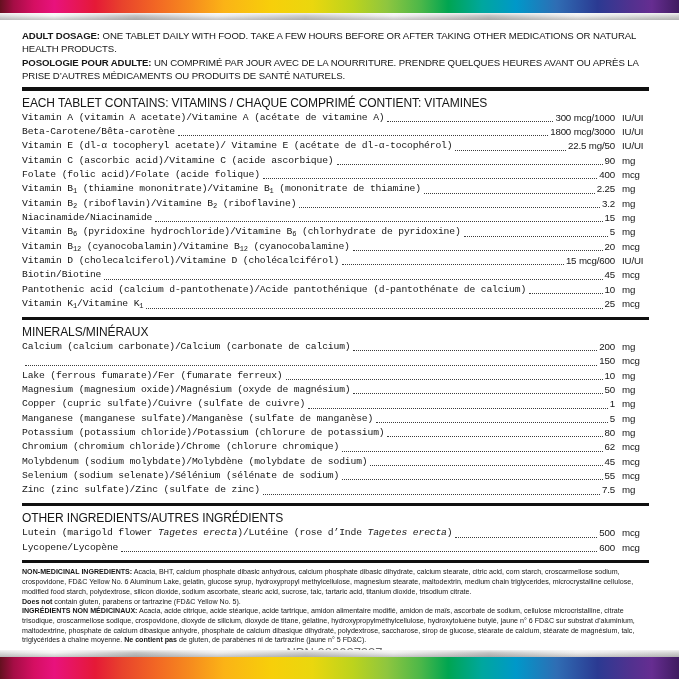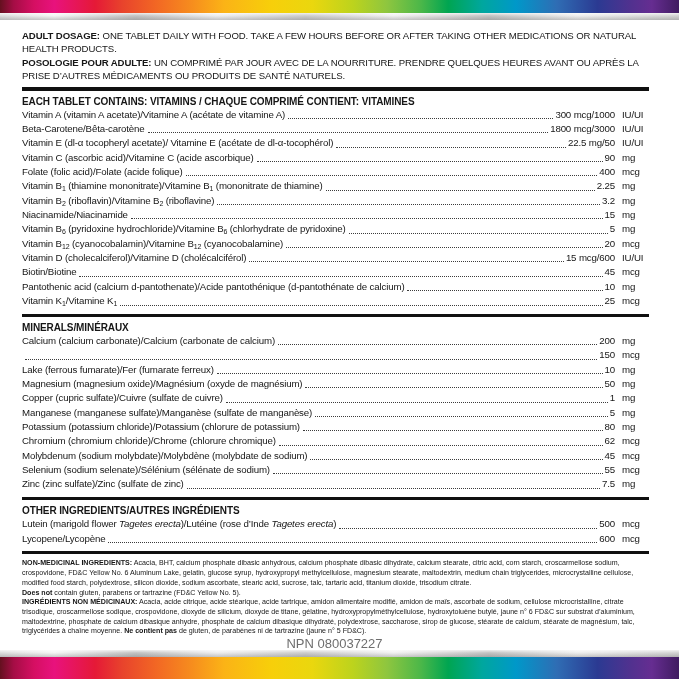--- a/index.html
+++ b/index.html
@@ -14,23 +14,23 @@
   .silver{
     height:7px;flex:0 0 auto;
     background:
       linear-gradient(180deg, rgba(255,255,255,.70) 0%, rgba(255,255,255,0) 40%, rgba(90,90,90,.28) 100%),
       linear-gradient(90deg,#dcdcdc 0%,#f4f4f4 8%,#c2c2c2 20%,#ededed 32%,#cccccc 45%,#f1f1f1 58%,#c3c3c3 72%,#eeeeee 85%,#d2d2d2 100%);
   }
   .content{flex:1 1 auto;overflow:hidden;padding:9px 30px 8px 22px;}
   .dosage{margin:0;font-size:9.6px;line-height:13.3px;letter-spacing:-0.1px;}
   .dosage b{font-weight:bold;}
   .rule{height:3.5px;background:#101010;margin:5px 0;}
-  .sec-header{font-size:10px;font-weight:bold;margin:2px 0 1px;letter-spacing:-0.1px;}
+  .sec-header{font-size:12px;font-weight:normal;margin:2px 0 1px;letter-spacing:-0.1px;}
   .row{display:flex;align-items:flex-end;font-size:9.7px;line-height:14.35px;letter-spacing:-0.15px;}
-  .row .lab{white-space:nowrap;}
+  .row .lab{white-space:nowrap;font-family:Liberation Mono, monospace;}
   .row .lab i{font-style:italic;}
   .row sub{font-size:7px;line-height:0;vertical-align:-1.5px;}
   .row .dots{flex:1 1 auto;min-width:8px;border-bottom:1.4px dotted #3c3c3c;margin:0 2px 3px 3px;}
   .row .amt{white-space:nowrap;}
   .row .unit{width:27px;padding-left:7px;white-space:nowrap;}
   .fineprint{font-size:7.1px;line-height:9.7px;letter-spacing:0;}
   .fineprint p{margin:0;}
   .fineprint b{font-weight:bold;}
   .npn{font-size:13px;color:#6e6e6e;text-align:center;margin-top:-1px;padding-right:2px;}
 </style>

